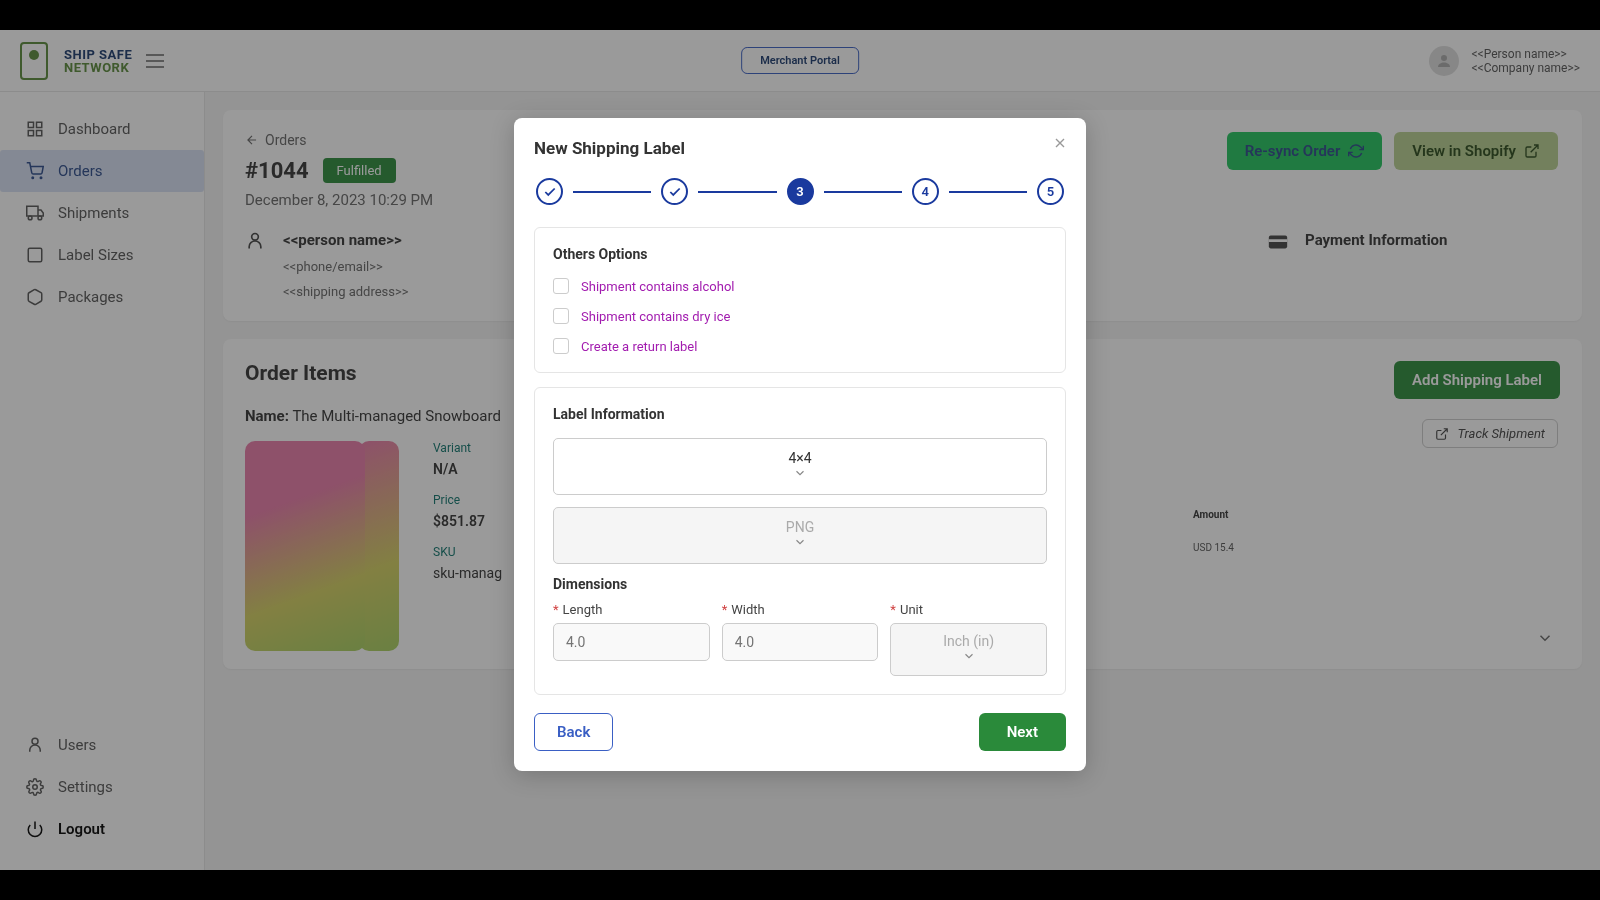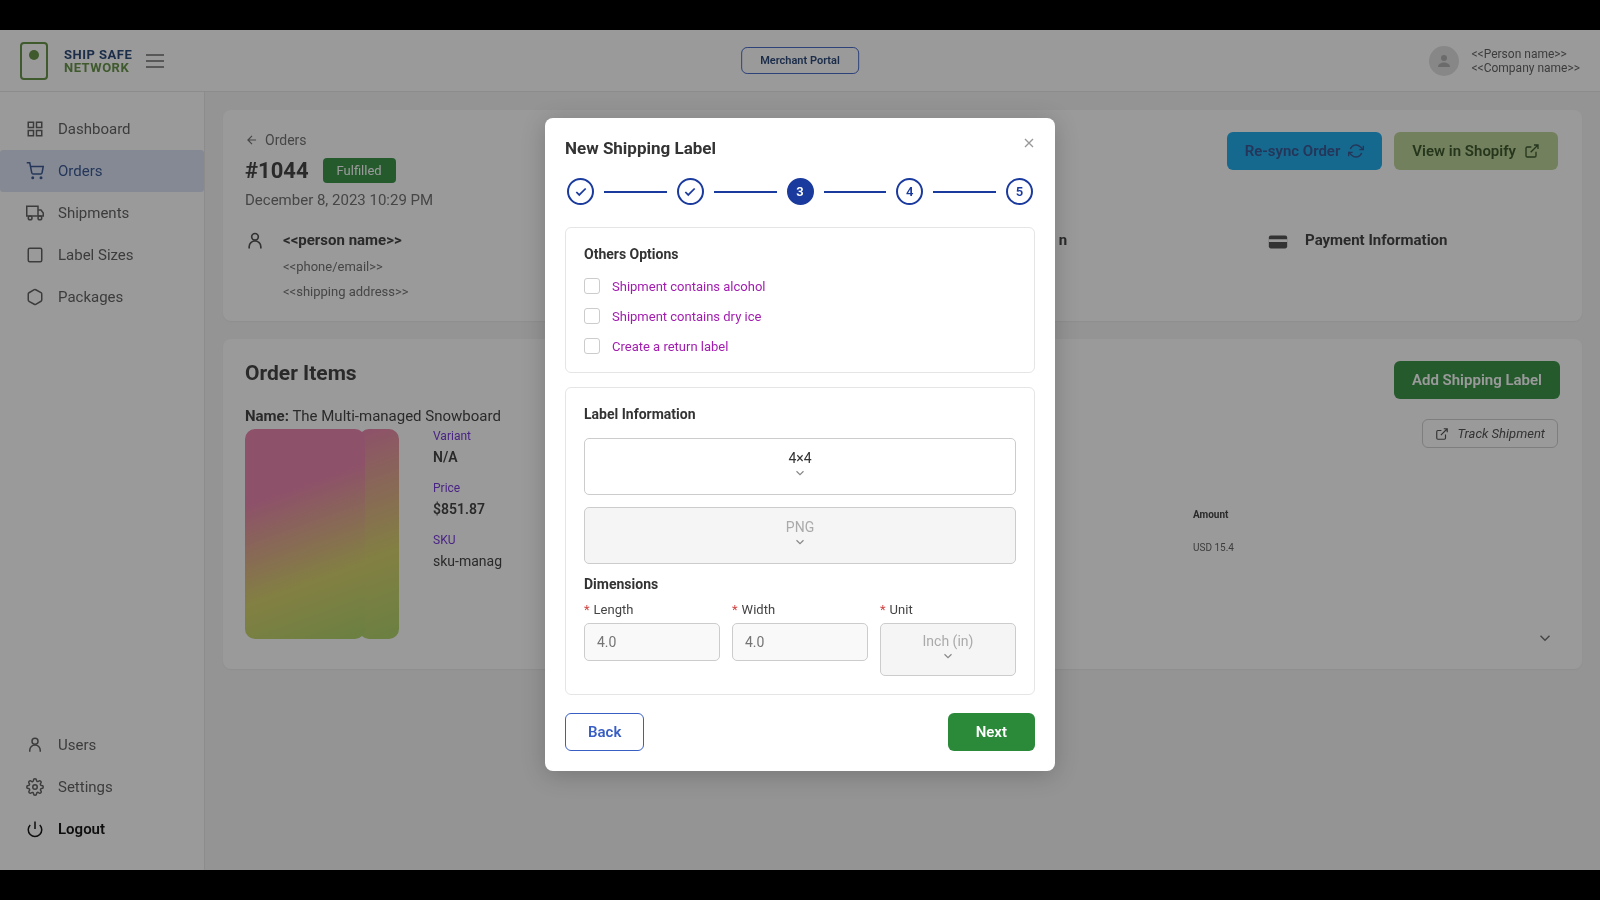--- a/index.html
+++ b/index.html
@@ -39,58 +39,58 @@
 
 .main { position: absolute; top: 92px; left: 205px; right: 0; bottom: 30px; padding: 18px; overflow: hidden; }
 .card { background: #fff; border-radius: 8px; padding: 22px; margin-bottom: 18px; box-shadow: 0 1px 2px rgba(0,0,0,0.05); }
 .breadcrumb { display: flex; align-items: center; gap: 6px; color: #666; font-size: 14px; margin-bottom: 10px; }
 .order-head { display: flex; align-items: center; gap: 14px; }
 .order-id { font-size: 22px; font-weight: 700; color: #333; }
 .badge { background: #2a8a3a; color: #fff; font-size: 13px; padding: 5px 14px; border-radius: 4px; }
 .order-date { color: #666; font-size: 15px; margin-top: 8px; }
 .order-actions { position: absolute; right: 24px; top: 22px; display: flex; gap: 12px; }
 .btn { padding: 10px 18px; border-radius: 6px; font-size: 15px; border: none; cursor: pointer; display: flex; align-items: center; gap: 8px; }
-.btn-blue { background: #0ea5e9; color: #2a4a8a; font-weight: 600; }
+.btn-blue { background: #22c55e; color: #2a4a8a; font-weight: 600; }
 .btn-green { background: #b8d090; color: #2a4a1a; font-weight: 600; }
 .btn-green-solid { background: #2a8a3a; color: #fff; font-weight: 600; }
 .btn-outline-blue { background: #fff; border: 1px solid #3a5fc4; color: #3a5fc4; font-weight: 600; padding: 9px 22px; }
 .btn-track { background: #fff; border: 1px solid #ccc; color: #444; font-size: 13px; padding: 6px 12px; font-style: italic; }
 
 .info-row { display: flex; gap: 80px; margin-top: 22px; }
 .info-block { display: flex; gap: 14px; }
 .info-block .icon { width: 24px; height: 24px; color: #444; }
 .info-block .content { font-size: 14px; color: #666; }
 .info-block .name { font-weight: 700; color: #333; font-size: 15px; }
 .info-block .line { margin-top: 10px; font-size: 13px; }
 .info-heading { font-weight: 700; color: #333; font-size: 15px; }
 
 .card2 { position: relative; }
 .order-items-title { font-size: 21px; font-weight: 700; color: #333; margin-bottom: 22px; }
-.item-name { font-size: 15px; color: #333; margin-bottom: 4px; }
+.item-name { font-size: 15px; color: #333; margin-bottom: 16px; }
 .item-name b { font-weight: 700; }
 .item-row { display: flex; gap: 24px; }
 .product-img { width: 120px; height: 210px; background: linear-gradient(160deg, #e97aa8 0%, #e97aa8 30%, #d4d060 70%, #a8d060 100%); border-radius: 10px; position: relative; }
 .product-img2 { width: 40px; height: 210px; background: linear-gradient(160deg, #e97aa8 0%, #d4d060 60%, #a8d060 100%); border-radius: 10px; margin-left: -6px; }
 .meta { display: flex; flex-direction: column; gap: 6px; margin-left: 10px; }
-.meta-label { font-size: 12px; color: #6d28d9; }
+.meta-label { font-size: 12px; color: #0f766e; }
 .meta-value { font-size: 14px; color: #333; font-weight: 600; margin-bottom: 10px; }
 
 .ship-table { position: absolute; left: 720px; top: 170px; right: 24px; font-size: 10px; }
 .ship-table-head { display: flex; color: #333; font-weight: 700; padding-bottom: 14px; }
 .ship-table-row { display: flex; color: #555; padding: 8px 0; }
 .col-date { width: 250px; }
 .col-amount { flex: 1; }
 
 .expander { position: absolute; bottom: 18px; right: 28px; color: #666; cursor: pointer; }
 
 
 .overlay { position: absolute; inset: 0; background: rgba(30,30,30,0.45); z-index: 50; }
 
 
-.modal { position: absolute; top: 118px; left: 50%; transform: translateX(-50%); width: 510px; background: #fff; border-radius: 8px; z-index: 60; padding: 20px; box-shadow: 0 4px 24px rgba(0,0,0,0.2); }
+.modal { position: absolute; top: 118px; left: 50%; transform: translateX(-50%); width: 572px; background: #fff; border-radius: 8px; z-index: 60; padding: 20px; box-shadow: 0 4px 24px rgba(0,0,0,0.2); }
 .modal-title { font-size: 17px; font-weight: 700; color: #333; }
 .modal-close { position: absolute; top: 16px; right: 18px; color: #999; cursor: pointer; font-size: 18px; }
 .stepper { display: flex; align-items: center; margin: 20px 0 22px; gap: 0; padding: 0 2px; }
 .step { width: 27px; height: 27px; border-radius: 50%; border: 2px solid #1a3a9e; display: flex; align-items: center; justify-content: center; font-size: 13px; font-weight: 600; color: #1a3a9e; flex-shrink: 0; }
 .step.done svg { width: 14px; height: 14px; stroke: #1a3a9e; }
 .step.current { background: #1a3a9e; color: #fff; }
 .step-line { flex: 1; height: 2px; background: #1a3a9e; margin: 0 10px; }
 .panel { border: 1px solid #e5e5e5; border-radius: 6px; padding: 18px; margin-bottom: 14px; }
 .panel-title { font-size: 14px; font-weight: 700; color: #333; margin-bottom: 16px; }
 .checkbox-row { display: flex; align-items: flex-end; gap: 12px; margin-bottom: 14px; font-size: 13px; color: #a21caf; }

